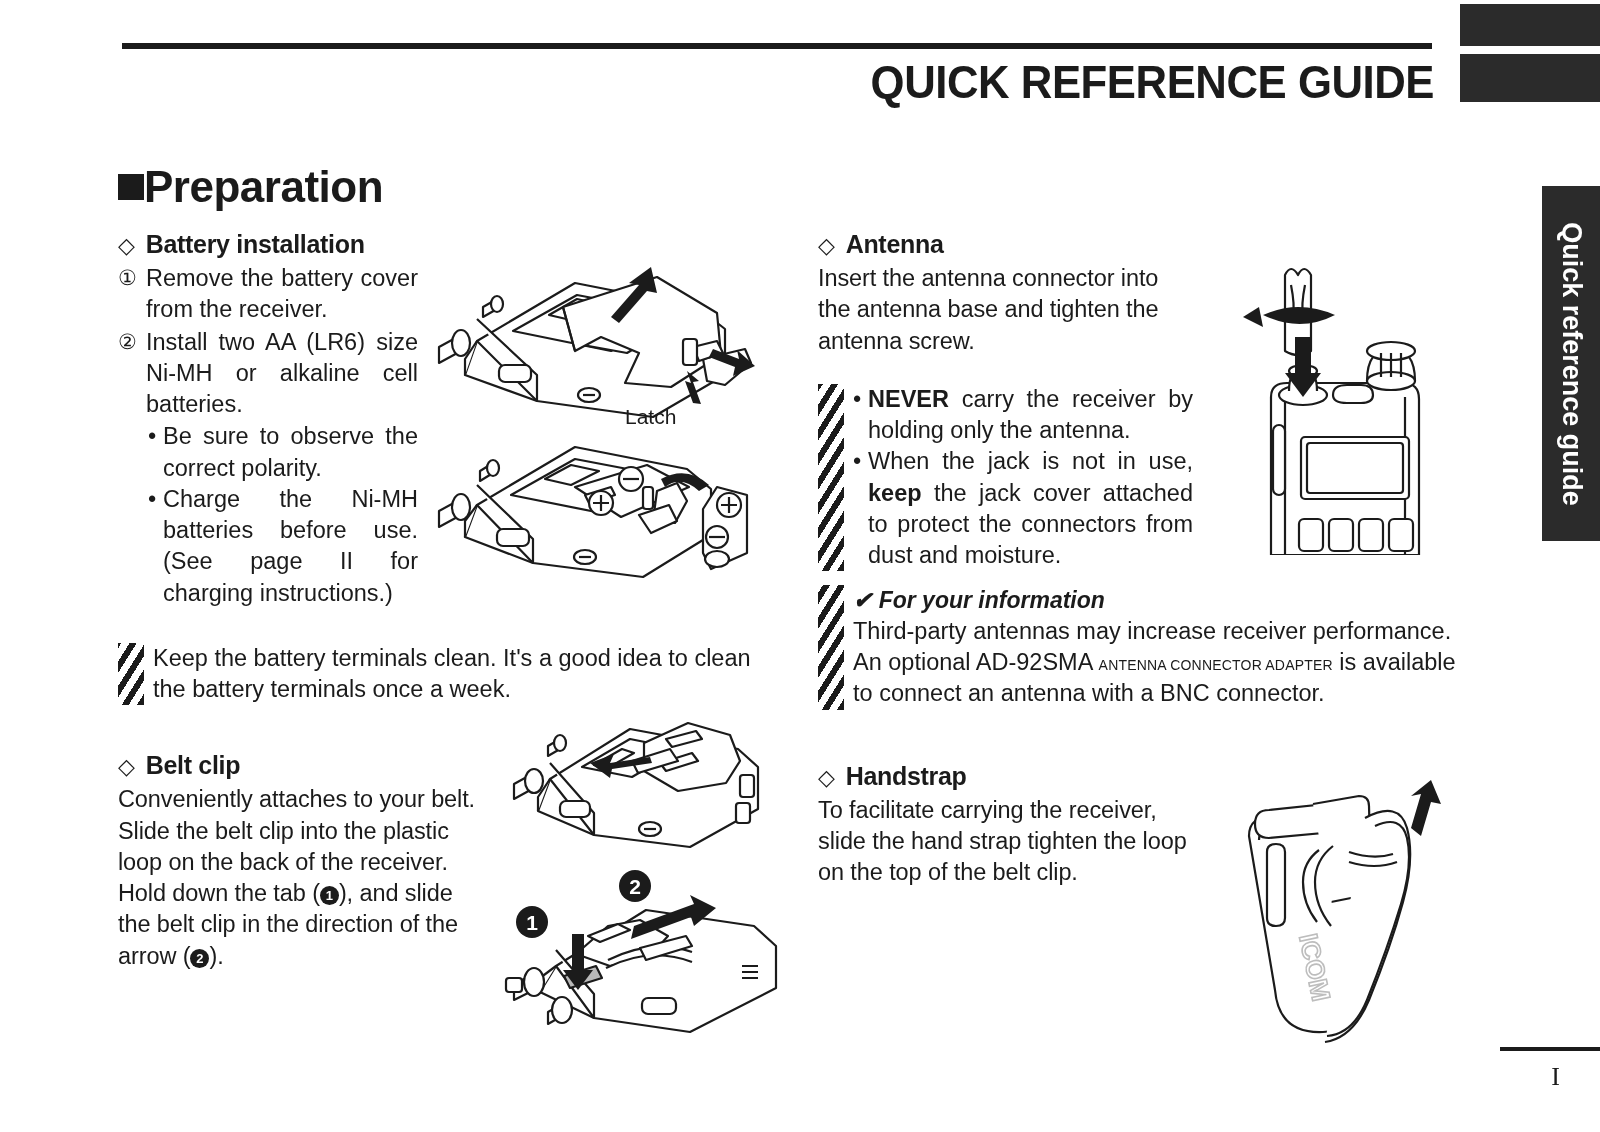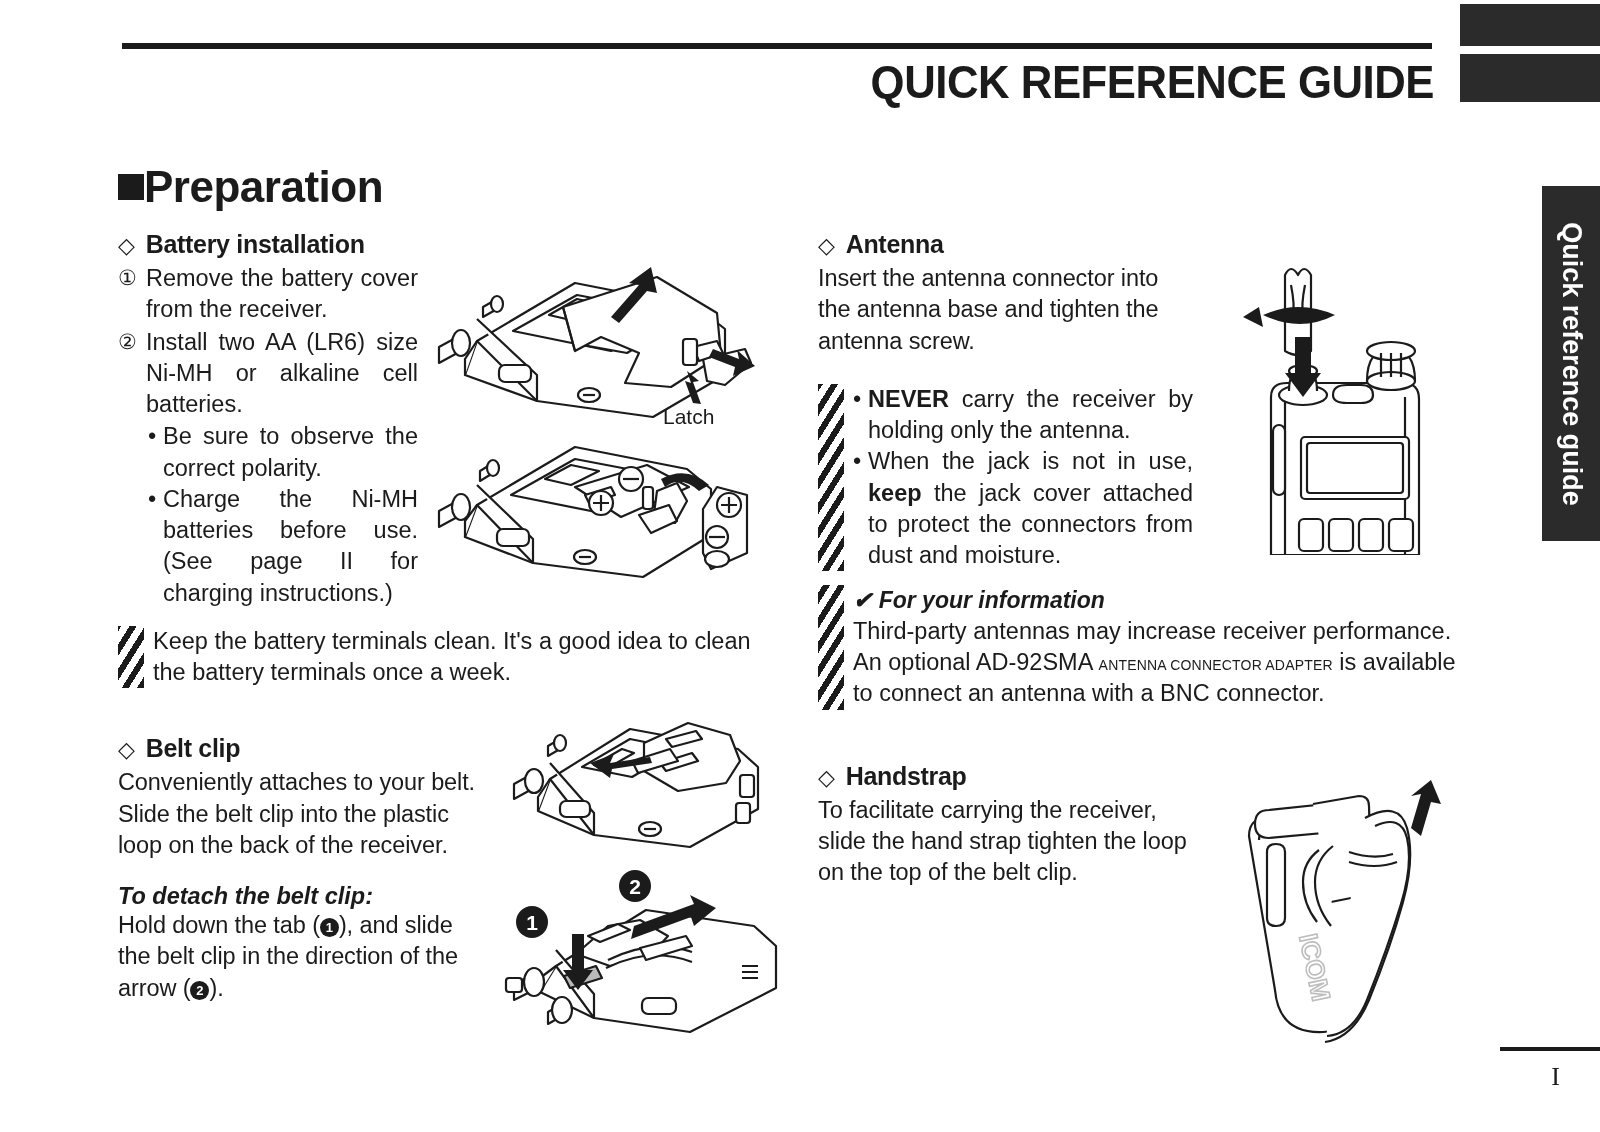--- a/index.html
+++ b/index.html
@@ -231,35 +231,34 @@
         <span class="dot">•</span>
         <span class="txt">Be sure to observe the correct polarity.</span>
       </div>
       <div class="bul-row">
         <span class="dot">•</span>
         <span class="txt">Charge the Ni-MH batteries before use. (See page II for charging instructions.)</span>
       </div>
     </div>
   </div>
 
-  <div class="note" style="margin-top:17px;width:670px">
+  <div class="note" style="margin-top:34px;width:670px">
     <div class="hatch"></div>
     <div class="note-body">Keep the battery terminals clean. It's a good idea to clean the battery terminals once a week.</div>
   </div>
 
   <div style="margin-top:46px;width:370px">
     <div class="sub-head">
       <span class="dia">◇</span>
       <span>Belt clip</span>
     </div>
     <div class="body-txt" style="text-align:justify">Conveniently attaches to your belt.</div>
 
     <div class="body-txt">Slide the belt clip into the plastic loop on the back of the receiver.</div>
 
-    <div class="ital-head">To detach the belt clip:</div>
     <div class="body-txt"><span>Hold down the tab (</span><span class="badge">1</span><span>), and slide the belt clip in the direction of the arrow (</span><span class="badge">2</span><span>).</span></div>
   </div>
 </div>
 
 <div class="col-right">
 
   <div class="sub-head">
     <span class="dia">◇</span>
     <span>Antenna</span>
   </div>
@@ -327,21 +326,21 @@
       <rect x="258" y="84" width="14" height="26" rx="3"></rect>
     </g>
 
     <g fill="#1b1b1b">
       <path d="M186 62 l28 -32 l-10 -2 l22 -16 l6 26 l-10 -2 l-28 32 Z"></path>
       <path d="M288 94 l26 10 l-2 -9 l18 16 l-22 10 l2 -9 l-26 -10 Z"></path>
       <path d="M268 148 l-8 -22 l6 2 l-4 -12 l12 10 l-6 1 l8 22 Z"></path>
     </g>
   </svg>
 </div>
-<div class="cap" style="left:663px; top:405px;">Latch</div>
+<div class="cap" style="left:625px; top:405px;">Latch</div>
 
 <div class="fig" style="left:425px; top:425px;">
   <svg width="340" height="160" viewBox="0 0 340 160">
     <g fill="#fff" stroke="#1b1b1b" stroke-width="2.2" stroke-linejoin="round">
       <path d="M52 80 L150 22 L262 44 L286 64 L286 110 L218 152 L108 138 L40 112 Z"></path>
       <path d="M52 80 L108 138 M108 138 L108 114 L52 60"></path>
       <path d="M40 112 L40 96 L52 80"></path>
 
       <path d="M86 70 L150 34 L234 50 L176 88 Z"></path>
       <path d="M146 40 L174 46 L146 60 L120 54 Z"></path>

